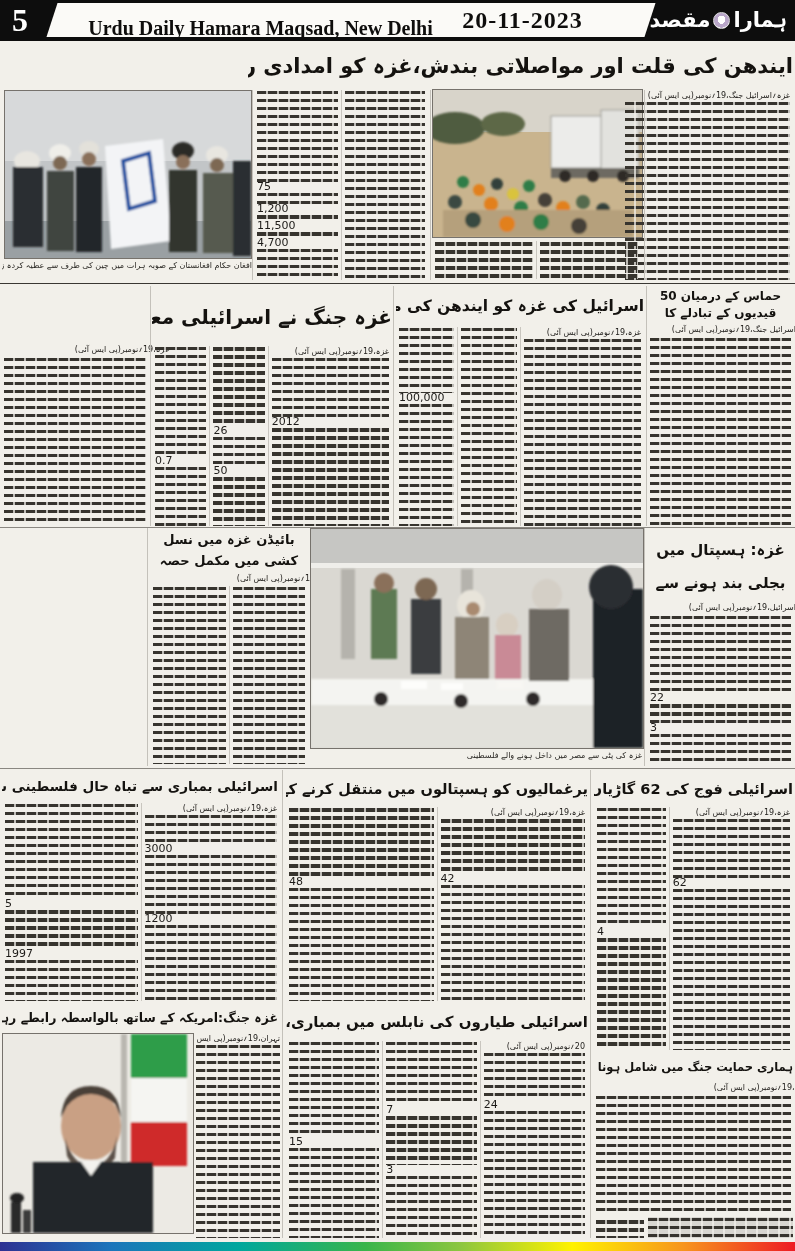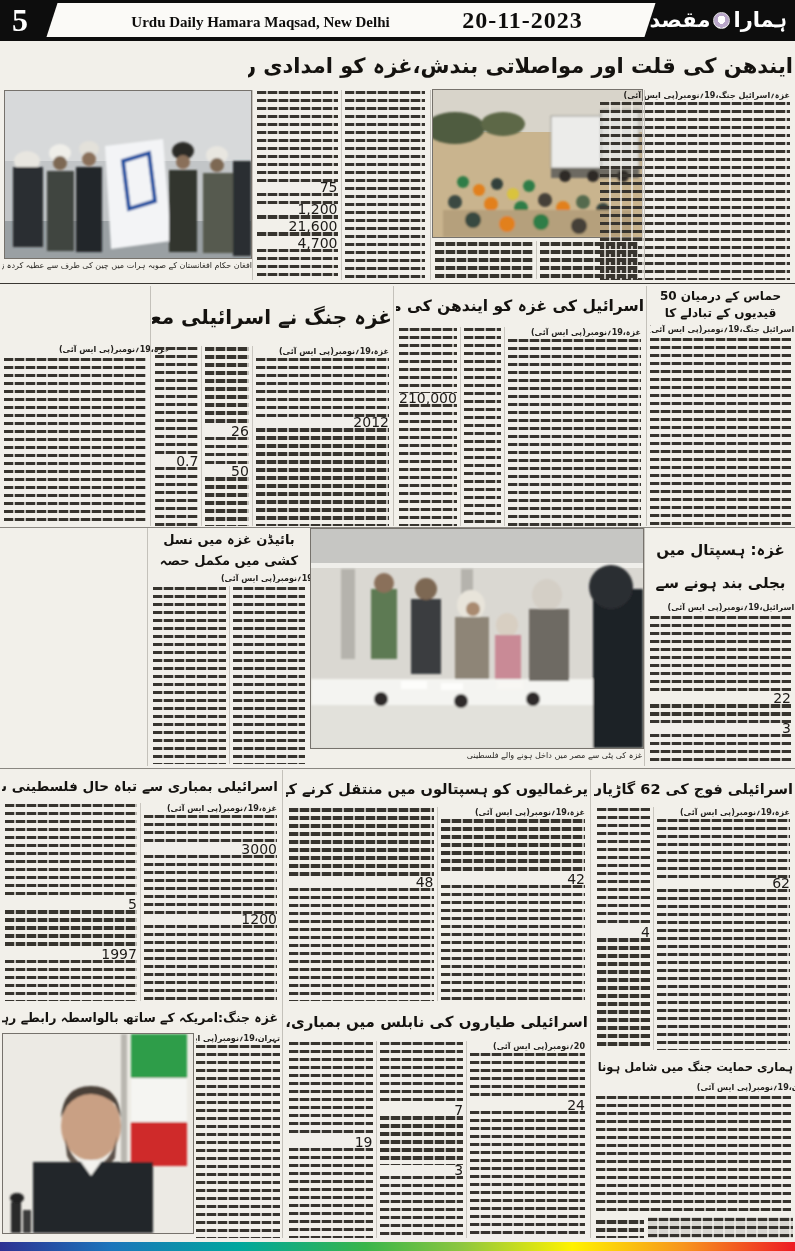--- a/index.html
+++ b/index.html
@@ -1,25 +1,25 @@
 <!DOCTYPE html>
 <html><head>
 <meta charset="utf-8">
 <style>
   html,body{margin:0;padding:0;background:#888;}
   #page{position:relative;width:795px;height:1251px;background:#f2f0ea;overflow:hidden;
         font-family:"DejaVu Sans",sans-serif;}
   .abs{position:absolute;}
   .hl{font-weight:700;color:#14120f;direction:rtl;text-align:center;overflow:hidden;
       font-family:"DejaVu Sans",sans-serif;}
-  .dl{font-size:8px;font-weight:700;direction:rtl;text-align:right;color:#24221f;
+  .dl{font-size:8px;font-weight:400;direction:rtl;text-align:right;color:#24221f;
       line-height:11px;white-space:nowrap;overflow:hidden;padding-left:23px;}
   .cap{font-size:8px;direction:rtl;text-align:center;color:#2a2824;line-height:11px;
        white-space:nowrap;overflow:hidden;}
-  .num{font-size:14px;text-align:right;color:#1d1b18;line-height:10px;}
+  .num{font-size:11px;text-align:left;color:#1d1b18;line-height:10px;}
   .fill{background-image:
         repeating-linear-gradient(to right, rgba(242,240,234,0) 0 9px, rgba(242,240,234,.72) 9px 11px),
         repeating-linear-gradient(to bottom, #37342e 1px 4.5px, rgba(0,0,0,0) 4.5px 9px);}
   .cols{display:flex;flex-direction:row-reverse;}
   .col{flex:1;display:flex;flex-direction:column;padding:0 3px;}
   .col:not(:first-child){border-right:1px solid #c9c6bf;}
   .grow{flex:1;}
   .vrule{width:1px;background:#c4c1ba;}
   .hrule{height:1px;background:#3a3833;}
   .photo{border:1px solid #76726c;background:#cfcfcd;overflow:hidden;}
@@ -31,21 +31,21 @@
   .graybox{background:#d8d6d0;}
 </style>
 </head>
 <body>
 
 <div id="page">
 
   <div class="abs" style="left:0;top:0;width:795px;height:41px;background:#0d0d0d;">
     <div class="abs" style="left:52px;top:3px;width:598px;height:34px;background:#fbfaf7;transform:skewX(-18deg);"></div>
     <div class="abs mast" style="left:12px;top:0px;font-size:32px;color:#ffffff;line-height:41px;">5</div>
-    <div class="abs mast" style="left:88px;top:2px;width:345px;height:41px;line-height:41px;font-size:15px;text-align:center;">Urdu Daily Hamara Maqsad, New Delhi</div>
+    <div class="abs mast" style="left:88px;top:8px;width:345px;height:41px;line-height:41px;font-size:20px;text-align:center;">Urdu Daily Hamara Maqsad, New Delhi</div>
     <div class="abs mast" style="left:440px;top:0;width:165px;height:53px;line-height:41px;font-size:24px;text-align:center;letter-spacing:1px;">20-11-2023</div>
     <div class="abs logo" style="right:8px;top:8px;">
       <span>ہمارا</span>
       <span class="emblem"></span>
       <span>مقصد</span>
     </div>
   </div>
 
   <div class="abs hl" style="left:248px;top:45px;width:545px;height:42px;font-size:21px;line-height:42px;white-space:nowrap;">ایندھن کی قلت اور مواصلاتی بندش،غزہ کو امدادی رسد دوبارہ روک دی گئی</div>
 
@@ -130,21 +130,21 @@
   <div class="abs cols" style="left:254px;top:90px;width:174px;height:190px;">
     <div class="col">
         <div class="fill grow"></div>
       </div>
     <div class="col">
       <div class="fill" style="height:92px;"></div>
       <div class="num">75</div>
       <div class="fill" style="height:12px;"></div>
       <div class="num">1,200</div>
       <div class="fill" style="height:7px;"></div>
-      <div class="num">21,600</div>
+      <div class="num">11,500</div>
       <div class="fill" style="height:7px;"></div>
       <div class="num">4,700</div>
       <div class="fill grow"></div>
     </div>
   </div>
   <div class="abs cols" style="left:432px;top:241px;width:209px;height:38px;">
     <div class="col">
         <div class="fill grow"></div>
       </div>
     <div class="col">
@@ -188,21 +188,21 @@
   <div class="abs cols" style="left:396px;top:327px;width:248px;height:199px;">
     <div class="col">
       <div class="dl">غزہ،19؍نومبر(پی ایس آئی)</div>
       <div class="fill grow"></div>
     </div>
     <div class="col">
         <div class="fill grow"></div>
       </div>
     <div class="col">
       <div class="fill" style="height:66px;"></div>
-      <div class="num">210,000</div>
+      <div class="num">100,000</div>
       <div class="fill grow"></div>
     </div>
   </div>
   <div class="abs vrule" style="left:646px;top:286px;height:240px;"></div>
 
   <div class="abs hl" style="left:648px;top:288px;width:145px;height:34px;font-size:12px;line-height:17px;">حماس کے درمیان 50 قیدیوں کے تبادلے کا امکان</div>
   <div class="abs dl" style="left:650px;top:324px;width:141px;">غزہ؍اسرائیل جنگ،19؍نومبر(پی ایس آئی)</div>
   <div class="abs fill" style="left:650px;top:337px;width:141px;height:188px;"></div>
 
   <div class="abs hrule" style="left:0;top:527px;width:795px;background:#8a8781;"></div>
@@ -363,21 +363,21 @@
     </div>
     <div class="col">
       <div class="fill" style="height:64px;"></div>
       <div class="num">7</div>
       <div class="fill" style="height:50px;"></div>
       <div class="num">3</div>
       <div class="fill grow"></div>
     </div>
     <div class="col">
       <div class="fill" style="height:96px;"></div>
-      <div class="num">19</div>
+      <div class="num">15</div>
       <div class="fill grow"></div>
     </div>
   </div>
 
   <div class="abs hl" style="left:594px;top:1054px;width:199px;height:26px;font-size:11.5px;line-height:26px;white-space:nowrap;">ہماری حمایت جنگ میں شامل ہونا نہیں: سابق ایرانی وزیر خارجہ</div>
   <div class="abs dl" style="left:596px;top:1082px;width:195px;">تہران،19؍نومبر(پی ایس آئی)</div>
   <div class="abs fill" style="left:596px;top:1095px;width:195px;height:120px;"></div>
   <div class="abs graybox" style="left:648px;top:1217px;width:145px;height:21px;">
     <div class="fill" style="width:100%;height:100%;"></div>
   </div>

